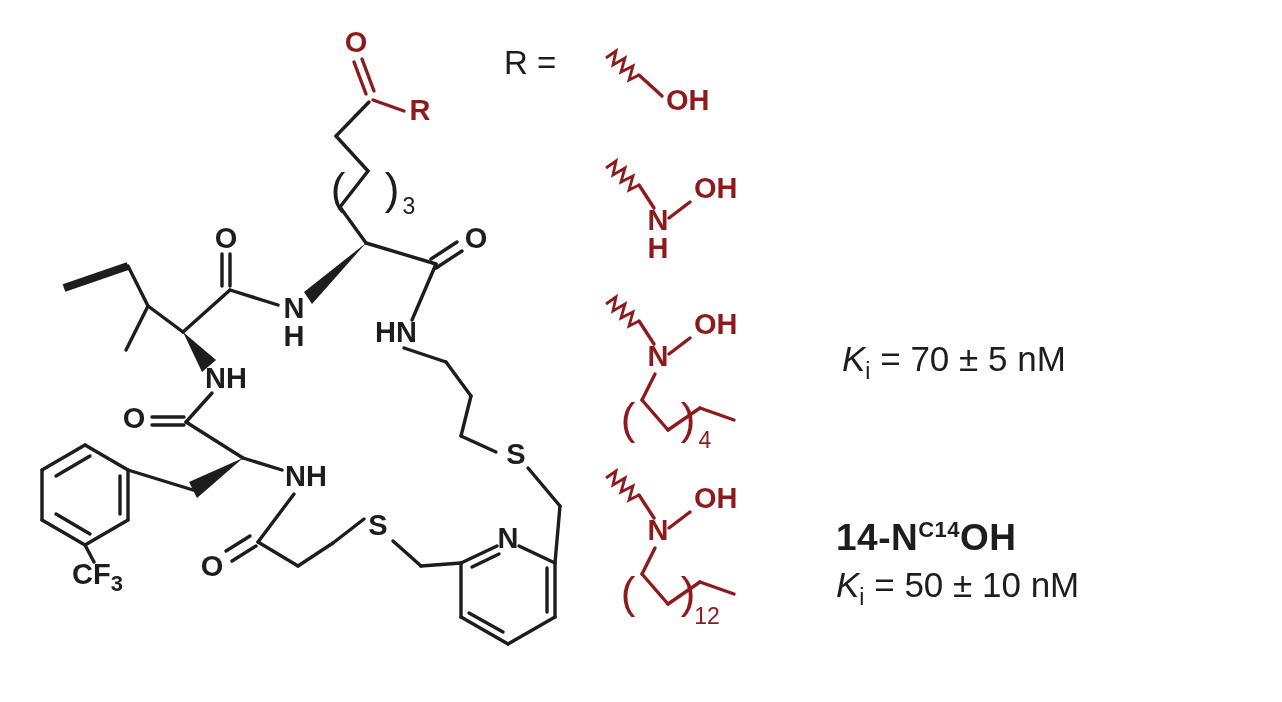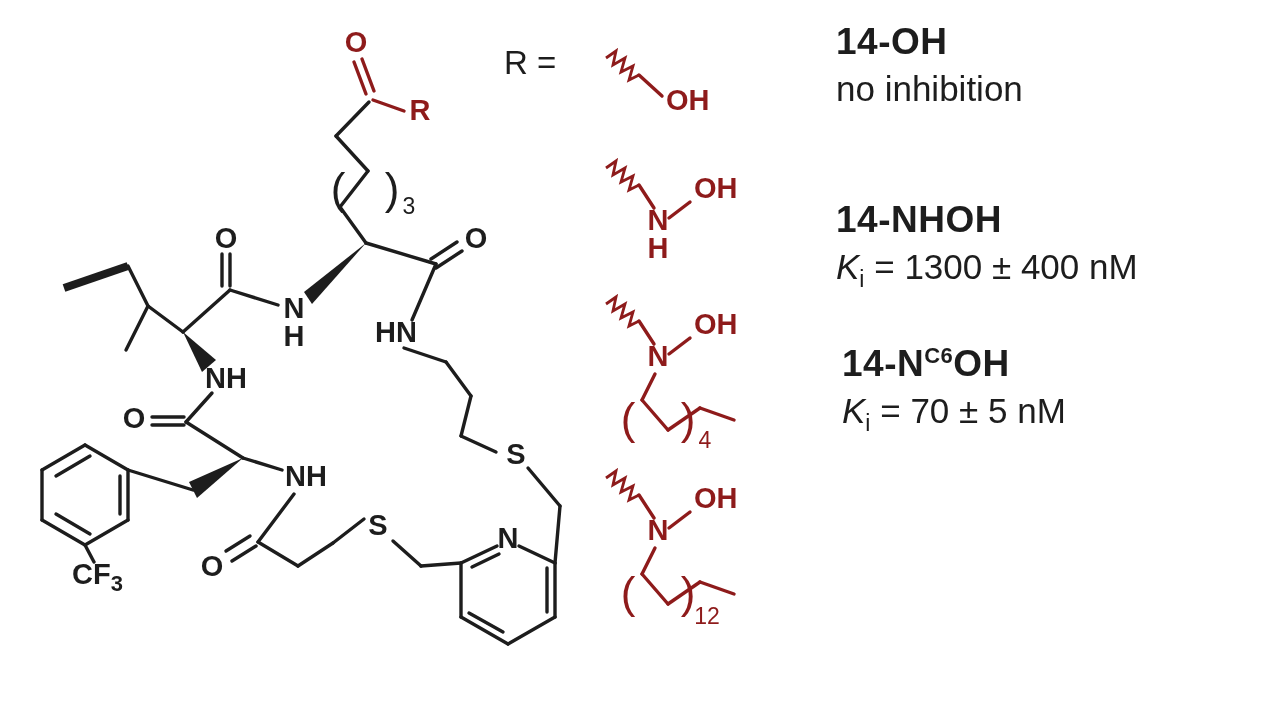--- a/index.html
+++ b/index.html
@@ -176,29 +176,24 @@
         <line x1="36" y1="96" x2="62" y2="126"></line>
         <line x1="62" y1="126" x2="94" y2="104"></line>
         <line x1="94" y1="104" x2="128" y2="116"></line>
       </g>
       <text class="paren-red" text-anchor="middle" x="22" y="130">(</text>
       <text class="paren-red" text-anchor="middle" x="82" y="130">)</text>
       <text class="repeat-red" text-anchor="middle" x="101" y="146">12</text>
     </g>
   </svg>
 
-  <div class="entry" style="left:836px;top:12px">
-    <div class="entry-name"><span>14-OH</span><sup></sup><span></span></div>
-    <div class="entry-detail">no inhibition</div>
-  </div>
 
-  <div class="entry" style="left:836px;top:190px">
-    <div class="entry-name"><span>14-NHOH</span><sup></sup><span></span></div>
-    <div class="entry-detail"><span class="ki-k">K</span><sub>i</sub> <span>= 1300 ± 400 nM</span></div>
-  </div>
 
   <div class="entry" style="left:842px;top:334px">
-    <div class="entry-name"><span>14-N</span><sup>C6</sup><span>OH</span></div>
     <div class="entry-detail"><span class="ki-k">K</span><sub>i</sub> <span>= 70 ± 5 nM</span></div>
   </div>
 
+  <div class="entry" style="left:836px;top:508px">
+    <div class="entry-name"><span>14-N</span><sup>C14</sup><span>OH</span></div>
+    <div class="entry-detail"><span class="ki-k">K</span><sub>i</sub> <span>= 50 ± 10 nM</span></div>
+  </div>
 
 </div>
 
 </body></html>

